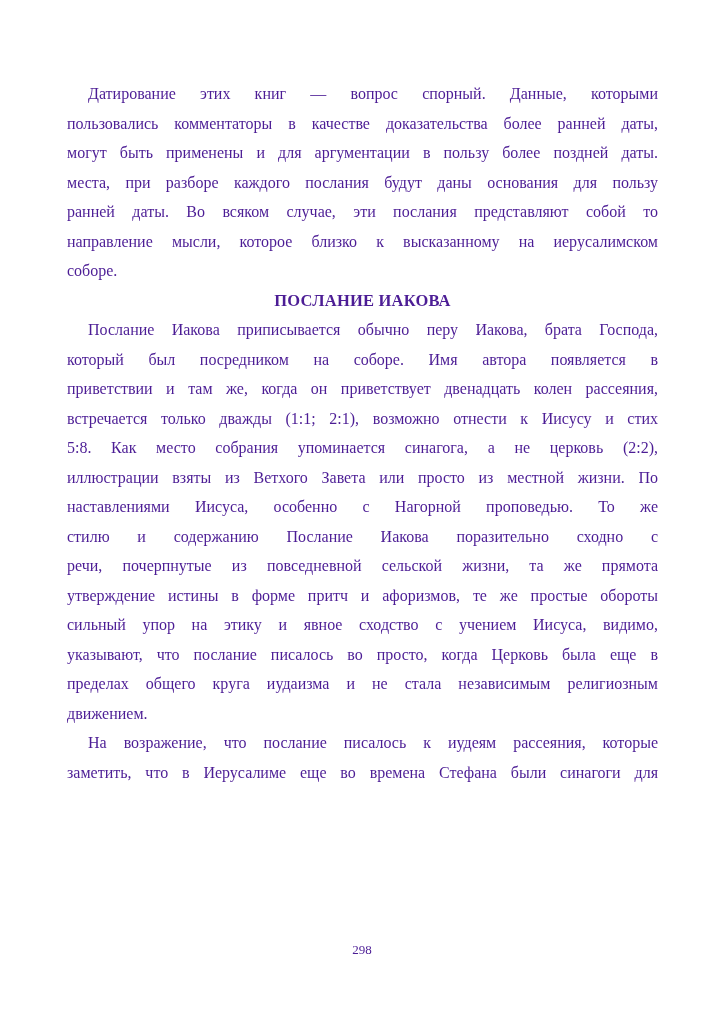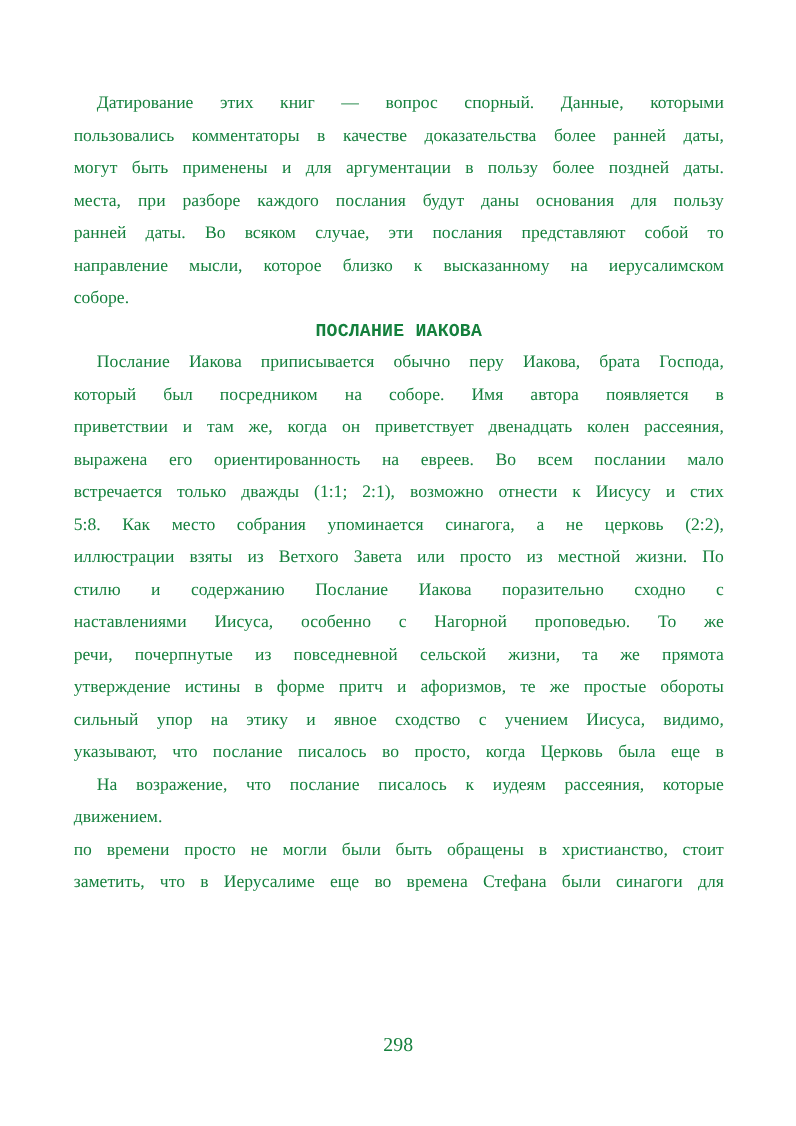--- a/index.html
+++ b/index.html
@@ -7,21 +7,21 @@
     padding: 0;
     background: #ffffff;
   }
   .page {
     position: relative;
     width: 724px;
     height: 1024px;
     background: #ffffff;
     overflow: hidden;
     font-family: "Liberation Serif", "DejaVu Serif", serif;
-    color: #15803d;
+    color: #4c1d95;
   }
   .text-block {
     position: absolute;
     left: 67px;
     top: 79px;
     width: 591px;
     font-size: 16px;
     line-height: 29.5px;
   }
   .line {
@@ -36,57 +36,55 @@
     text-align-last: left;
     -moz-text-align-last: left;
   }
   .heading {
     font-weight: bold;
     font-size: 16.5px;
     text-align: center;
     text-align-last: center;
     -moz-text-align-last: center;
     letter-spacing: 0.2px;
-    font-family: Liberation Mono, monospace;
   }
   .page-number {
     position: absolute;
     left: 0;
     right: 0;
     top: 935px;
     line-height: 29.5px;
-    font-size: 18px;
+    font-size: 13px;
     text-align: center;
   }
 </style>
 </head>
 <body>
 
 <div class="page">
   <div class="text-block" id="content-root">
       <div class="line first">Датирование этих книг — вопрос спорный. Данные, которыми</div>
       <div class="line">пользовались комментаторы в качестве доказательства более ранней даты,</div>
       <div class="line">могут быть применены и для аргументации в пользу более поздней даты.</div>
       <div class="line">места, при разборе каждого послания будут даны основания для пользу</div>
       <div class="line">ранней даты. Во всяком случае, эти послания представляют собой то</div>
       <div class="line">направление мысли, которое близко к высказанному на иерусалимском</div>
       <div class="line plast">соборе.</div>
       <div class="heading">ПОСЛАНИЕ ИАКОВА</div>
       <div class="line first">Послание Иакова приписывается обычно перу Иакова, брата Господа,</div>
       <div class="line">который был посредником на соборе. Имя автора появляется в</div>
       <div class="line">приветствии и там же, когда он приветствует двенадцать колен рассеяния,</div>
-      <div class="line">выражена его ориентированность на евреев. Во всем послании мало</div>
       <div class="line">встречается только дважды (1:1; 2:1), возможно отнести к Иисусу и стих</div>
       <div class="line">5:8. Как место собрания упоминается синагога, а не церковь (2:2),</div>
       <div class="line">иллюстрации взяты из Ветхого Завета или просто из местной жизни. По</div>
+      <div class="line">наставлениями Иисуса, особенно с Нагорной проповедью. То же</div>
       <div class="line">стилю и содержанию Послание Иакова поразительно сходно с</div>
-      <div class="line">наставлениями Иисуса, особенно с Нагорной проповедью. То же</div>
       <div class="line">речи, почерпнутые из повседневной сельской жизни, та же прямота</div>
       <div class="line">утверждение истины в форме притч и афоризмов, те же простые обороты</div>
       <div class="line">сильный упор на этику и явное сходство с учением Иисуса, видимо,</div>
       <div class="line">указывают, что послание писалось во просто, когда Церковь была еще в</div>
+      <div class="line">пределах общего круга иудаизма и не стала независимым религиозным</div>
+      <div class="line plast">движением.</div>
       <div class="line first">На возражение, что послание писалось к иудеям рассеяния, которые</div>
-      <div class="line plast">движением.</div>
-      <div class="line">по времени просто не могли были быть обращены в христианство, стоит</div>
       <div class="line">заметить, что в Иерусалиме еще во времена Стефана были синагоги для</div>
     </div>
   <div class="page-number">298</div>
 </div>
 
 </body></html>

